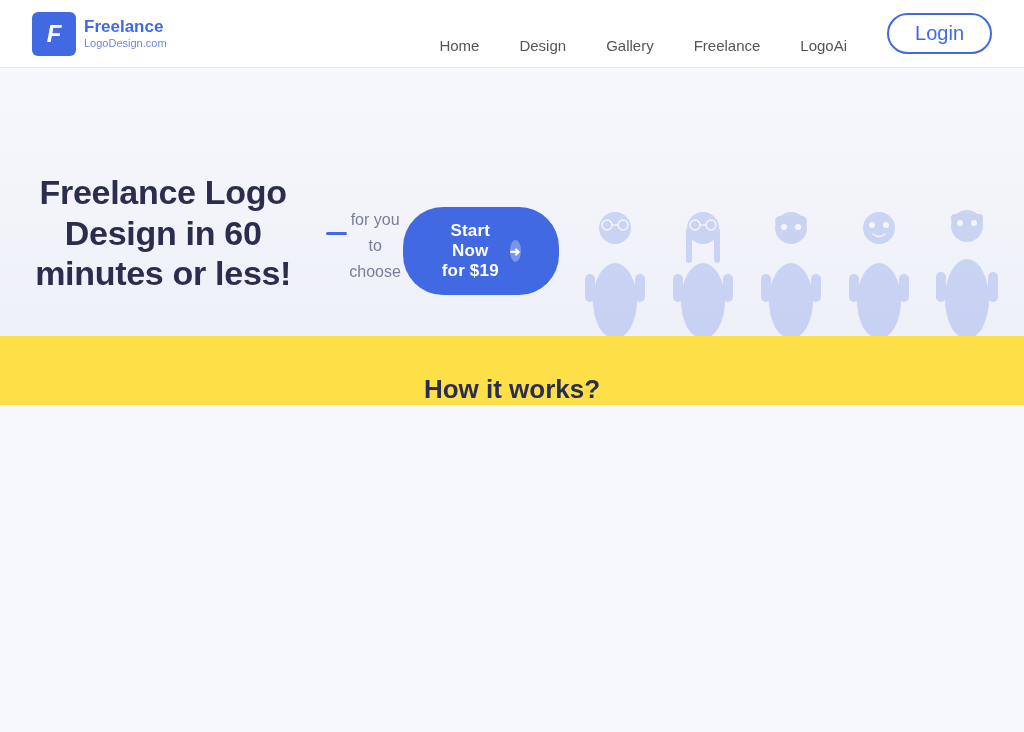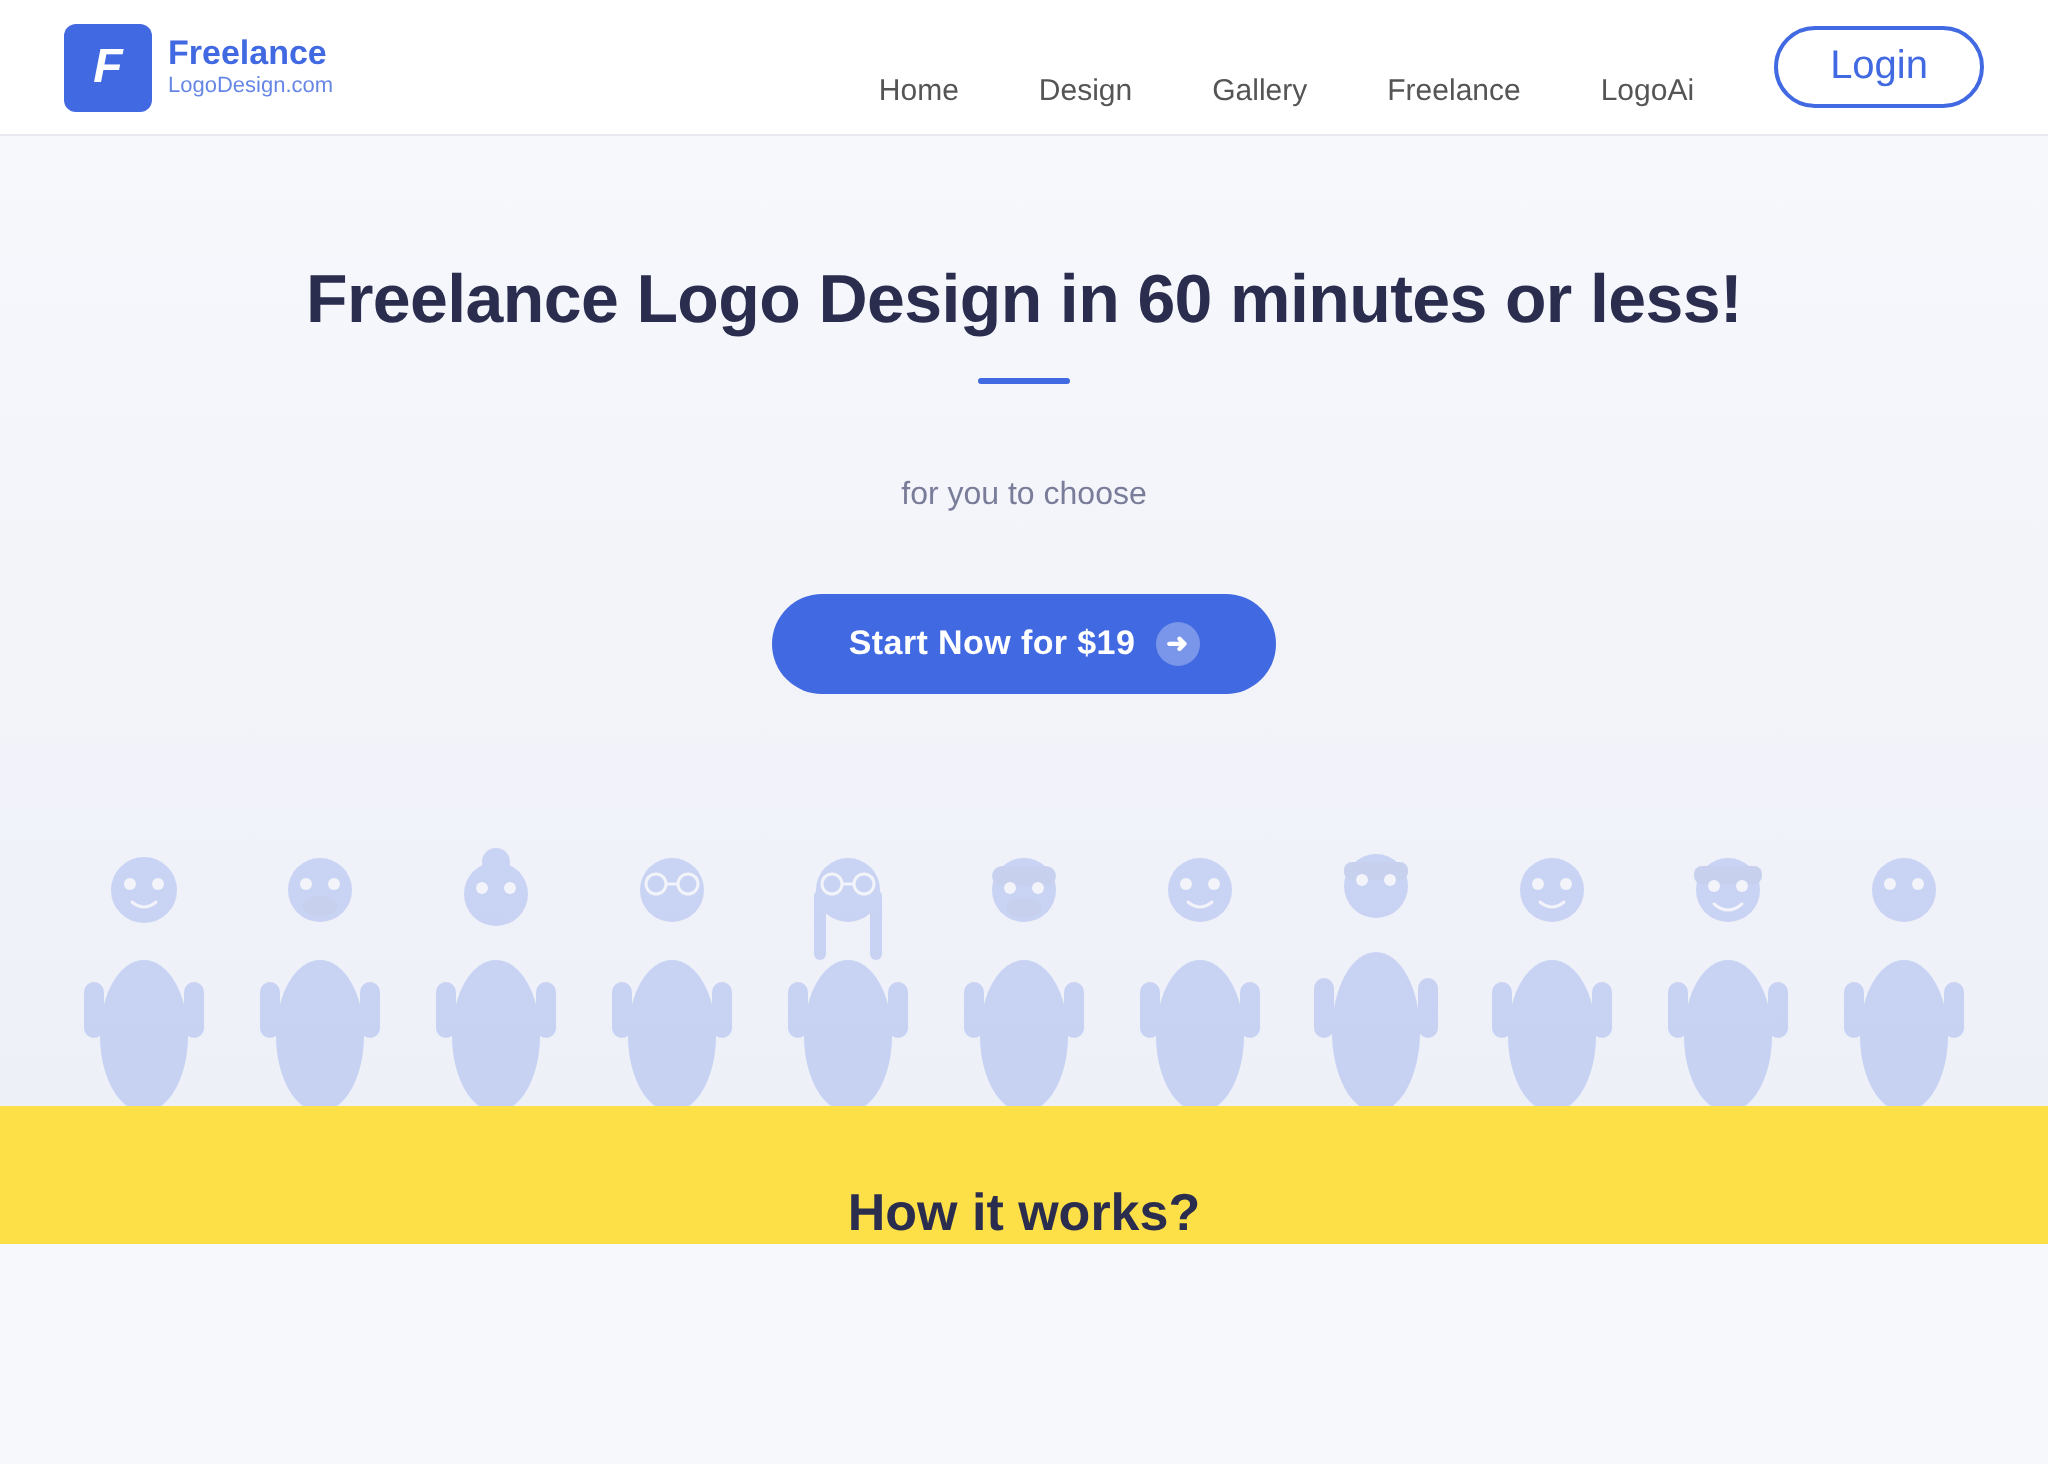--- a/index.html
+++ b/index.html
@@ -75,21 +75,21 @@
       font-size: 20px;
       font-weight: 500;
       background: transparent;
       cursor: pointer;
     }
 
     
     .hero {
       background: linear-gradient(180deg, #f7f8fc 0%, #eef0f8 100%);
       display: flex;
-      flex-direction: column;
+      flex-direction: row;
       align-items: center;
       padding-top: 62px;
       padding-bottom: 0;
       position: relative;
     }
     .hero-title {
       font-size: 34px;
       font-weight: 800;
       color: #2a2d4e;
       text-align: center;

